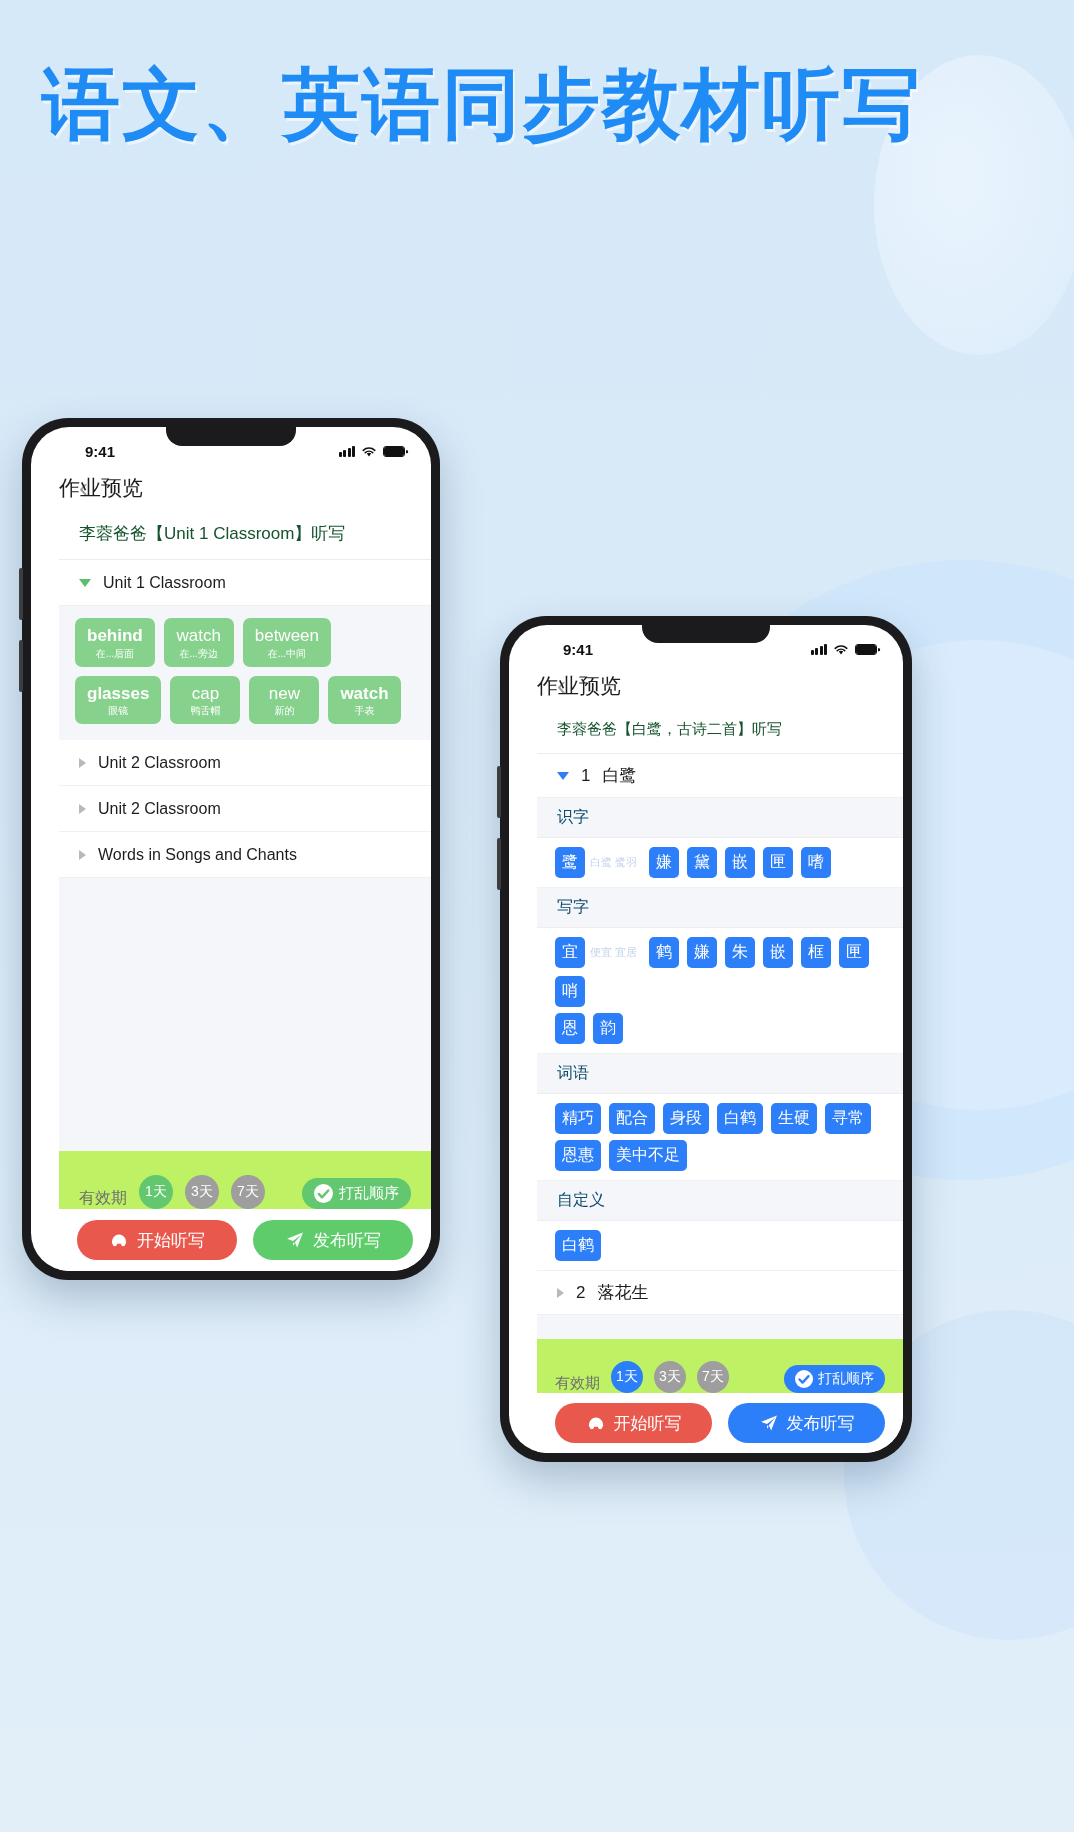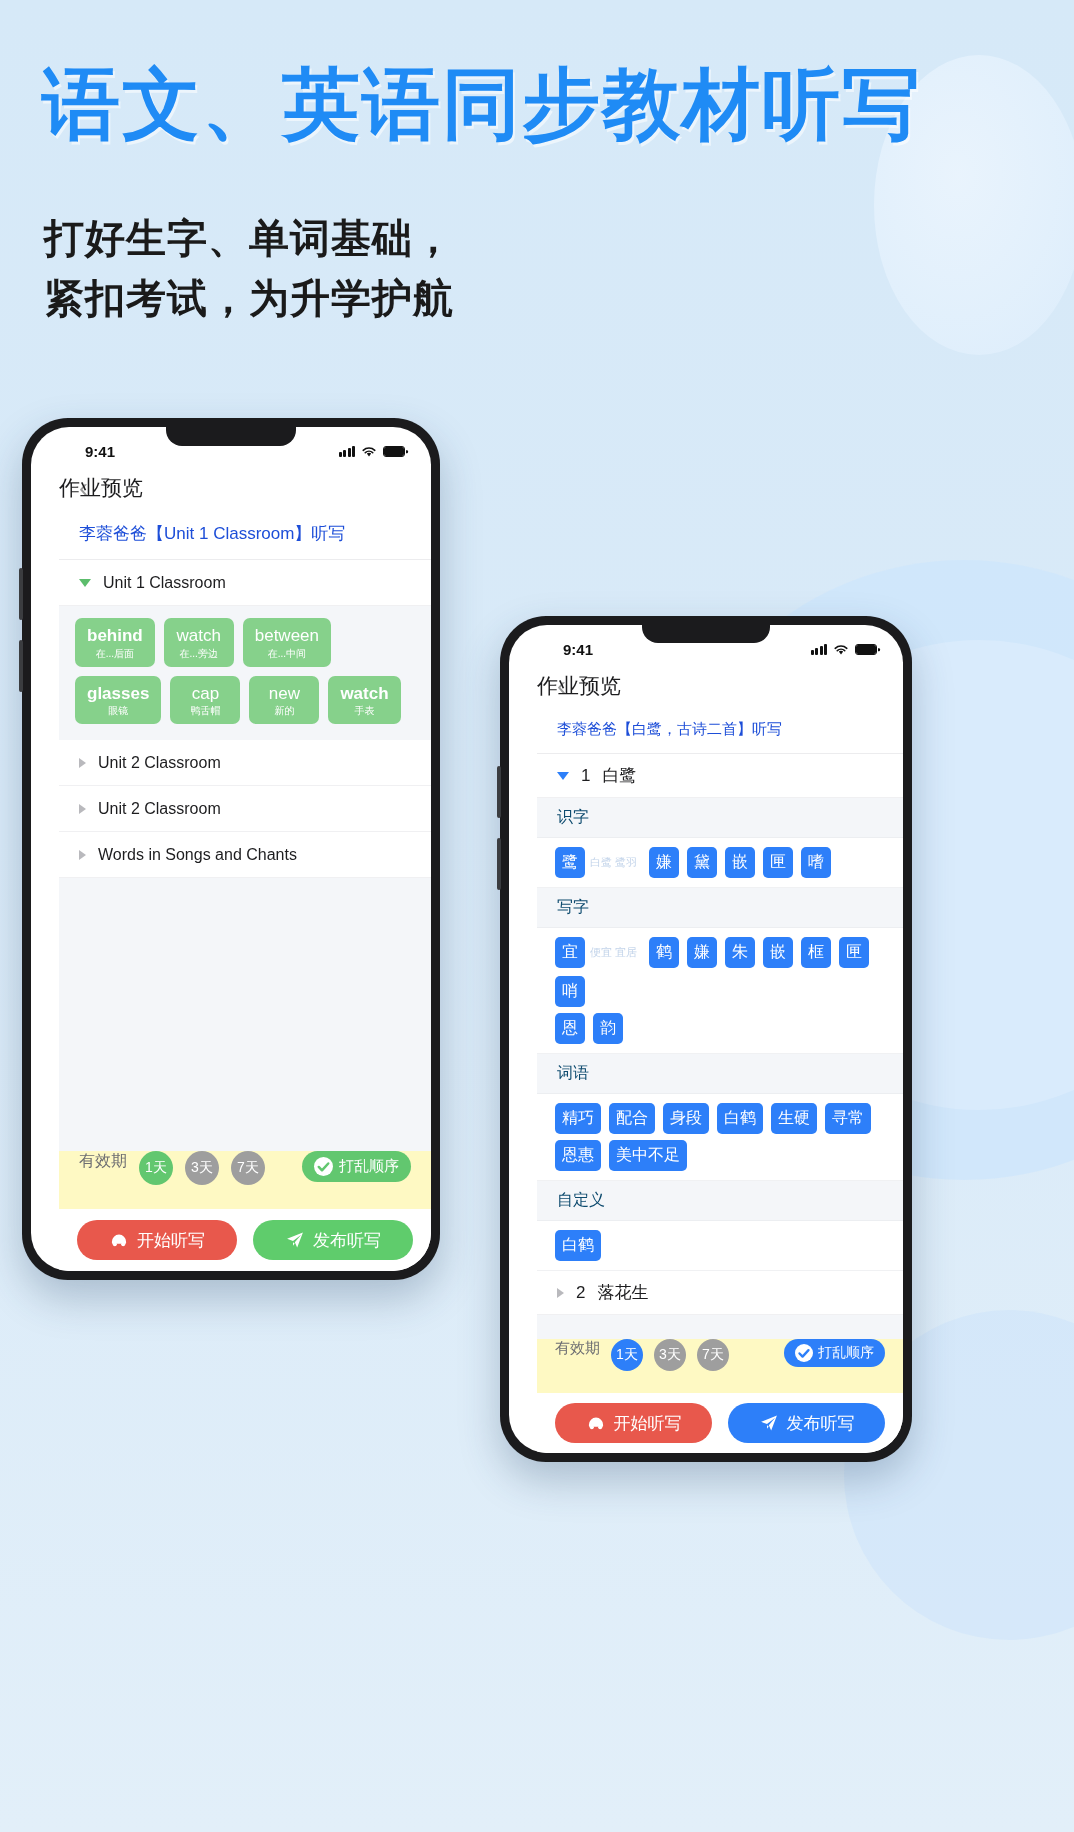--- a/index.html
+++ b/index.html
@@ -154,21 +154,21 @@
   }
   .nav-title {
     position: absolute;
     left: 0; right: 0;
     text-align: left;
     color: #1d1d1f;
     font-weight: 500;
   }
 
   .subtitle-bar {
-    color: #1d4ed8;
+    color: #14532d;
     background: #fff;
     flex: none;
     border-bottom: 1px solid #ececee;
   }
 
   .content {
     flex: 1 1 auto;
     background: #f4f6f9;
     overflow: hidden;
   }
@@ -233,22 +233,22 @@
     color: #fff;
     border-radius: 5px;
     text-align: center;
     font-weight: 500;
   }
   .hz.pale { background: #a8c8fb; }
   .hz-hint { color: #c3d4ea; }
 
   
   .validity {
-    display: flex; align-items: flex-start;
-    background: #fef9c3;
+    display: flex; align-items: flex-end;
+    background: #bef264;
     flex: none;
   }
   .vlabel { color: #6d6e72; }
   .pill {
     border-radius: 50%;
     color: #fff;
     display: flex; align-items: center; justify-content: center;
     background: #9e9e9e;
   }
   .pill.active-green { background: #62c76f; }
@@ -343,24 +343,20 @@
 <body>
 
 <div id="page">
 
   <div class="bg-blob blob-a"></div>
   <div class="bg-blob blob-b"></div>
   <div class="bg-blob blob-c"></div>
   <div class="bg-blob blob-d"></div>
 
   <div class="headline">语文、英语同步教材听写</div>
-  <div class="subhead">
-    <div>打好生字、单词基础，</div>
-    <div>紧扣考试，为升学护航</div>
-  </div>
 
   <div class="phone" id="phone-left">
     <div class="screen">
       <div class="notch"></div>
 
       <div class="statusbar">
         <span class="status-time">9:41</span>
         <span class="status-icons">
           <span class="sig">
               <i></i>

